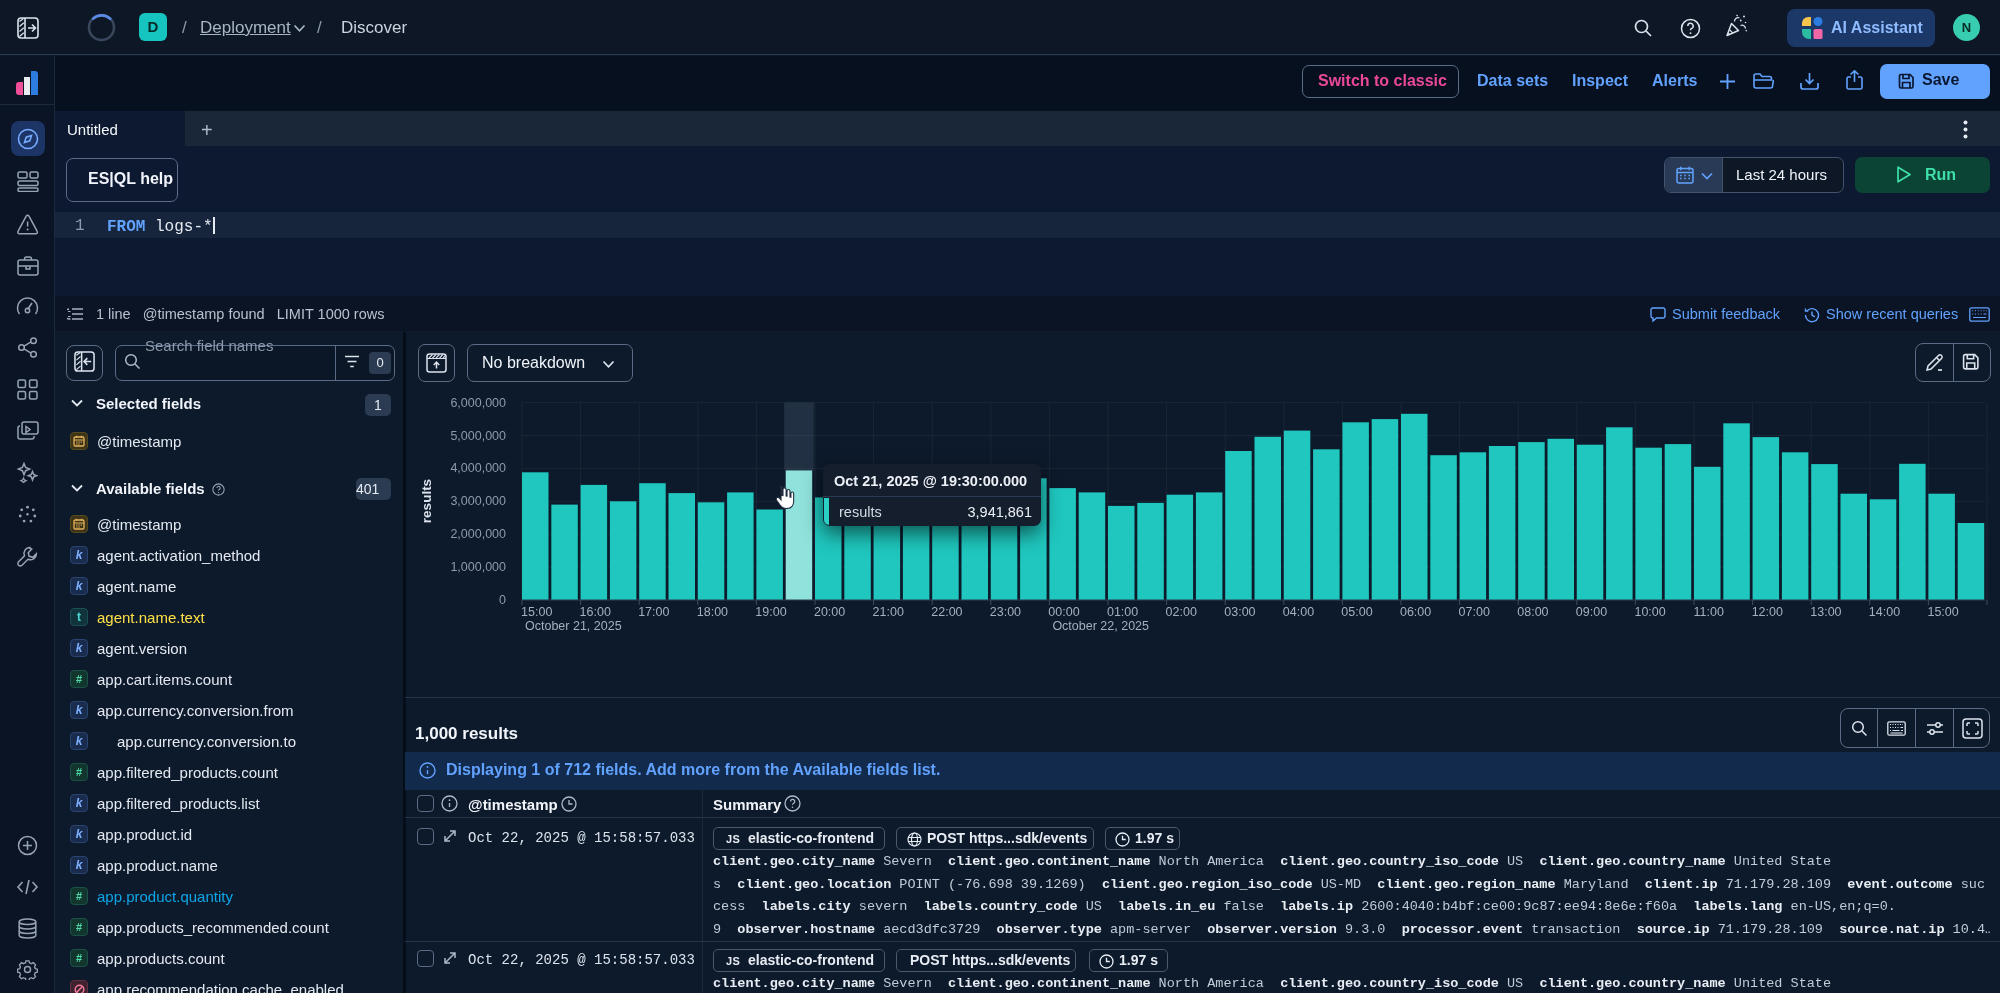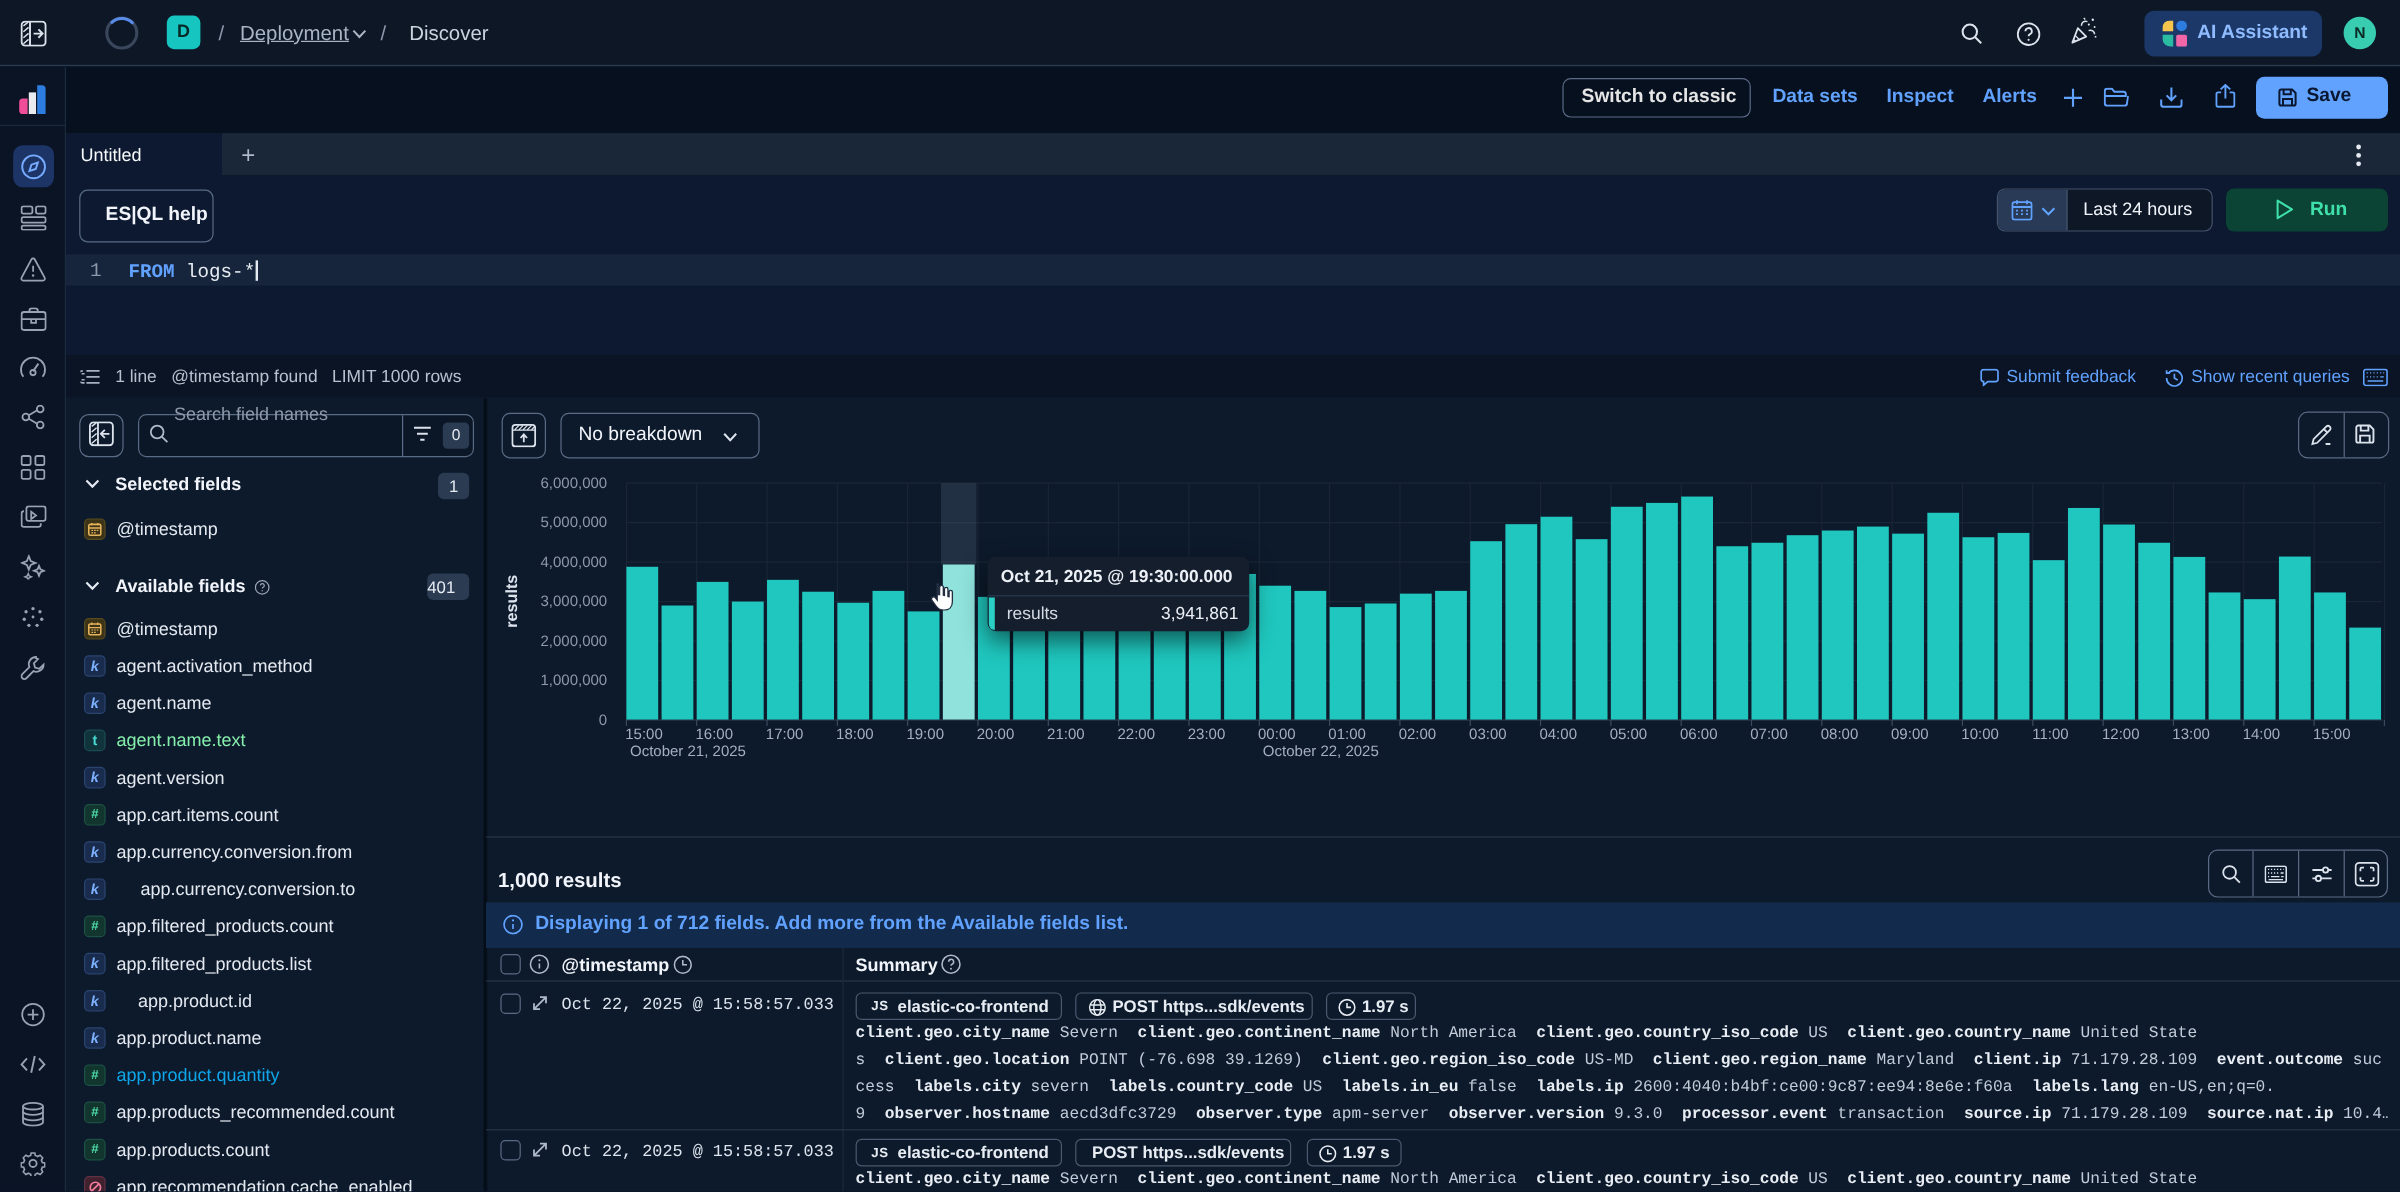--- a/index.html
+++ b/index.html
@@ -61,21 +61,21 @@
     <path d="M10 0 L10 10 L0 10 L0 7 A7 7 0 0 1 7 0 Z" fill="#F5C54E" transform="translate(0,0) scale(0.9)"></path>
     <circle cx="16" cy="4.5" r="4.5" fill="#2D7DE0"></circle>
     <path d="M0 12 h9 v10 h-2 a7 7 0 0 1 -7 -7 Z" fill="#2BBBA2"></path>
     <rect x="11.5" y="12" width="9" height="10" rx="1.5" fill="#F066A7"></rect>
   </svg>
   <div class="abs" style="left:1831px;top:19px;font-size:16px;font-weight:bold;color:#8FBBFF;">AI Assistant</div>
   <div class="abs" style="left:1953px;top:14px;width:27px;height:27px;background:#38CDB0;border-radius:50%;text-align:center;line-height:27px;font-size:13px;font-weight:bold;color:#0A2B26;">N</div>
 
   <div class="abs" style="left:55px;top:56px;width:1945px;height:55px;background:#07101F;"></div>
   <div class="abs" style="left:1302px;top:65px;width:157px;height:33px;border:1px solid #5A6B85;border-radius:7px;"></div>
-  <div class="abs" style="left:1318px;top:72px;font-size:16px;font-weight:bold;color:#e5e5e5;">Switch to classic</div>
+  <div class="abs" style="left:1318px;top:72px;font-size:16px;font-weight:bold;color:#ec4899;">Switch to classic</div>
   <div class="abs" style="left:1477px;top:72px;font-size:16px;font-weight:bold;color:#61A2FF;">Data sets</div>
   <div class="abs" style="left:1572px;top:72px;font-size:16px;font-weight:bold;color:#61A2FF;">Inspect</div>
   <div class="abs" style="left:1652px;top:72px;font-size:16px;font-weight:bold;color:#61A2FF;">Alerts</div>
   <svg class="abs" style="left:1719px;top:73px;" width="17" height="17" viewBox="0 0 17 17" stroke="#61A2FF" stroke-width="1.8" fill="none">
       <path d="M8.5 1 V16 M1 8.5 H16"></path>
     </svg>
   <svg class="abs" style="left:1753px;top:73px;" width="21" height="17" viewBox="0 0 21 17" fill="none" stroke="#61A2FF" stroke-width="1.6">
     <path d="M1 3 a2 2 0 0 1 2 -2 h4 l2 2.5 h7.5 a2 2 0 0 1 2 2 v1.5 H1 Z M1 7 v6 a2 2 0 0 0 2 2 h14.5 a2 2 0 0 0 2 -2 l1 -6"></path>
   </svg>
   <svg class="abs" style="left:1800px;top:72px;" width="19" height="18" viewBox="0 0 19 18" fill="none" stroke="#61A2FF" stroke-width="1.7">
@@ -277,35 +277,35 @@
       <rect x="1" y="2" width="10" height="9" rx="1.2"></rect>
       <path d="M1 5 h10 M3.5 0.8 v2 M8.5 0.8 v2" stroke-width="1.2"></path>
       <path d="M3.2 7 h1.4 M5.4 7 h1.4 M7.6 7 h1.4 M3.2 9 h1.4 M5.4 9 h1.4" stroke-width="1"></path>
     </svg>
 <div class="abs" style="left:97px;top:516px;font-size:15px;color:#E4E9F1;">@timestamp</div>
 <div class="abs" style="left:70px;top:546px;width:18px;height:18px;background:#1A2C4E;border:1px solid #2A4470;border-radius:4px;text-align:center;font-size:12px;font-style:italic;font-weight:bold;line-height:17px;color:#7DB1FF;">k</div>
 <div class="abs" style="left:97px;top:547px;font-size:15px;color:#E4E9F1;">agent.activation_method</div>
 <div class="abs" style="left:70px;top:577px;width:18px;height:18px;background:#1A2C4E;border:1px solid #2A4470;border-radius:4px;text-align:center;font-size:12px;font-style:italic;font-weight:bold;line-height:17px;color:#7DB1FF;">k</div>
 <div class="abs" style="left:97px;top:578px;font-size:15px;color:#E4E9F1;">agent.name</div>
 <div class="abs" style="left:70px;top:608px;width:18px;height:18px;background:#11343C;border:1px solid #1B4D55;border-radius:4px;text-align:center;font-size:12px;font-weight:bold;line-height:17px;color:#49D8D2;">t</div>
-<div class="abs" style="left:97px;top:609px;font-size:15px;color:#86efac;">agent.name.text</div>
+<div class="abs" style="left:97px;top:609px;font-size:15px;color:#fde047;">agent.name.text</div>
 <div class="abs" style="left:70px;top:639px;width:18px;height:18px;background:#1A2C4E;border:1px solid #2A4470;border-radius:4px;text-align:center;font-size:12px;font-style:italic;font-weight:bold;line-height:17px;color:#7DB1FF;">k</div>
 <div class="abs" style="left:97px;top:640px;font-size:15px;color:#E4E9F1;">agent.version</div>
 <div class="abs" style="left:70px;top:670px;width:18px;height:18px;background:#12362E;border:1px solid #1C5245;border-radius:4px;text-align:center;font-size:11px;font-weight:bold;line-height:17px;color:#4EDBA8;">#</div>
 <div class="abs" style="left:97px;top:671px;font-size:15px;color:#E4E9F1;">app.cart.items.count</div>
 <div class="abs" style="left:70px;top:701px;width:18px;height:18px;background:#1A2C4E;border:1px solid #2A4470;border-radius:4px;text-align:center;font-size:12px;font-style:italic;font-weight:bold;line-height:17px;color:#7DB1FF;">k</div>
 <div class="abs" style="left:97px;top:702px;font-size:15px;color:#E4E9F1;">app.currency.conversion.from</div>
 <div class="abs" style="left:70px;top:732px;width:18px;height:18px;background:#1A2C4E;border:1px solid #2A4470;border-radius:4px;text-align:center;font-size:12px;font-style:italic;font-weight:bold;line-height:17px;color:#7DB1FF;">k</div>
 <div class="abs" style="left:97px;top:733px;font-size:15px;color:#E4E9F1;margin-left:20px;">app.currency.conversion.to</div>
 <div class="abs" style="left:70px;top:763px;width:18px;height:18px;background:#12362E;border:1px solid #1C5245;border-radius:4px;text-align:center;font-size:11px;font-weight:bold;line-height:17px;color:#4EDBA8;">#</div>
 <div class="abs" style="left:97px;top:764px;font-size:15px;color:#E4E9F1;">app.filtered_products.count</div>
 <div class="abs" style="left:70px;top:794px;width:18px;height:18px;background:#1A2C4E;border:1px solid #2A4470;border-radius:4px;text-align:center;font-size:12px;font-style:italic;font-weight:bold;line-height:17px;color:#7DB1FF;">k</div>
 <div class="abs" style="left:97px;top:795px;font-size:15px;color:#E4E9F1;">app.filtered_products.list</div>
 <div class="abs" style="left:70px;top:825px;width:18px;height:18px;background:#1A2C4E;border:1px solid #2A4470;border-radius:4px;text-align:center;font-size:12px;font-style:italic;font-weight:bold;line-height:17px;color:#7DB1FF;">k</div>
-<div class="abs" style="left:115px;top:826px;font-size:15px;color:#E4E9F1;">app.product.id</div>
+<div class="abs" style="left:97px;top:826px;font-size:15px;color:#E4E9F1;">app.product.id</div>
 <div class="abs" style="left:70px;top:856px;width:18px;height:18px;background:#1A2C4E;border:1px solid #2A4470;border-radius:4px;text-align:center;font-size:12px;font-style:italic;font-weight:bold;line-height:17px;color:#7DB1FF;">k</div>
 <div class="abs" style="left:97px;top:857px;font-size:15px;color:#E4E9F1;">app.product.name</div>
 <div class="abs" style="left:70px;top:887px;width:18px;height:18px;background:#12362E;border:1px solid #1C5245;border-radius:4px;text-align:center;font-size:11px;font-weight:bold;line-height:17px;color:#4EDBA8;">#</div>
 <div class="abs" style="left:97px;top:888px;font-size:15px;color:#0ea5e9;">app.product.quantity</div>
 <div class="abs" style="left:70px;top:918px;width:18px;height:18px;background:#12362E;border:1px solid #1C5245;border-radius:4px;text-align:center;font-size:11px;font-weight:bold;line-height:17px;color:#4EDBA8;">#</div>
 <div class="abs" style="left:97px;top:919px;font-size:15px;color:#E4E9F1;">app.products_recommended.count</div>
 <div class="abs" style="left:70px;top:949px;width:18px;height:18px;background:#12362E;border:1px solid #1C5245;border-radius:4px;text-align:center;font-size:11px;font-weight:bold;line-height:17px;color:#4EDBA8;">#</div>
 <div class="abs" style="left:97px;top:950px;font-size:15px;color:#E4E9F1;">app.products.count</div>
 <div class="abs" style="left:70px;top:980px;width:18px;height:18px;background:#40222E;border:1px solid #613044;border-radius:4px;"></div>
 <svg class="abs" style="left:73.5px;top:983.5px;" width="11" height="11" viewBox="0 0 11 11" fill="none" stroke="#F27D9E" stroke-width="1.4">

